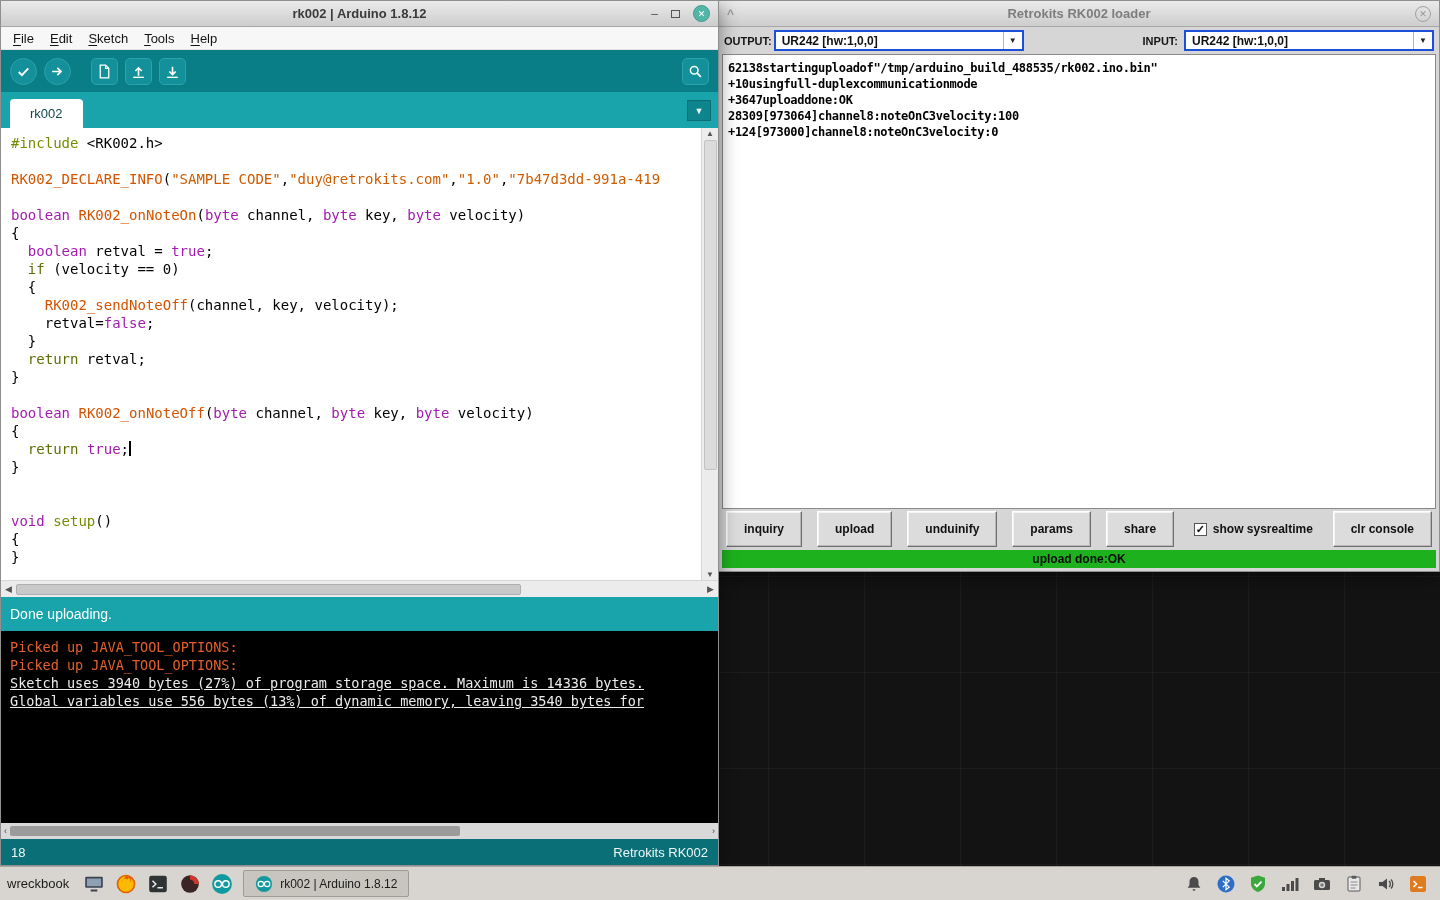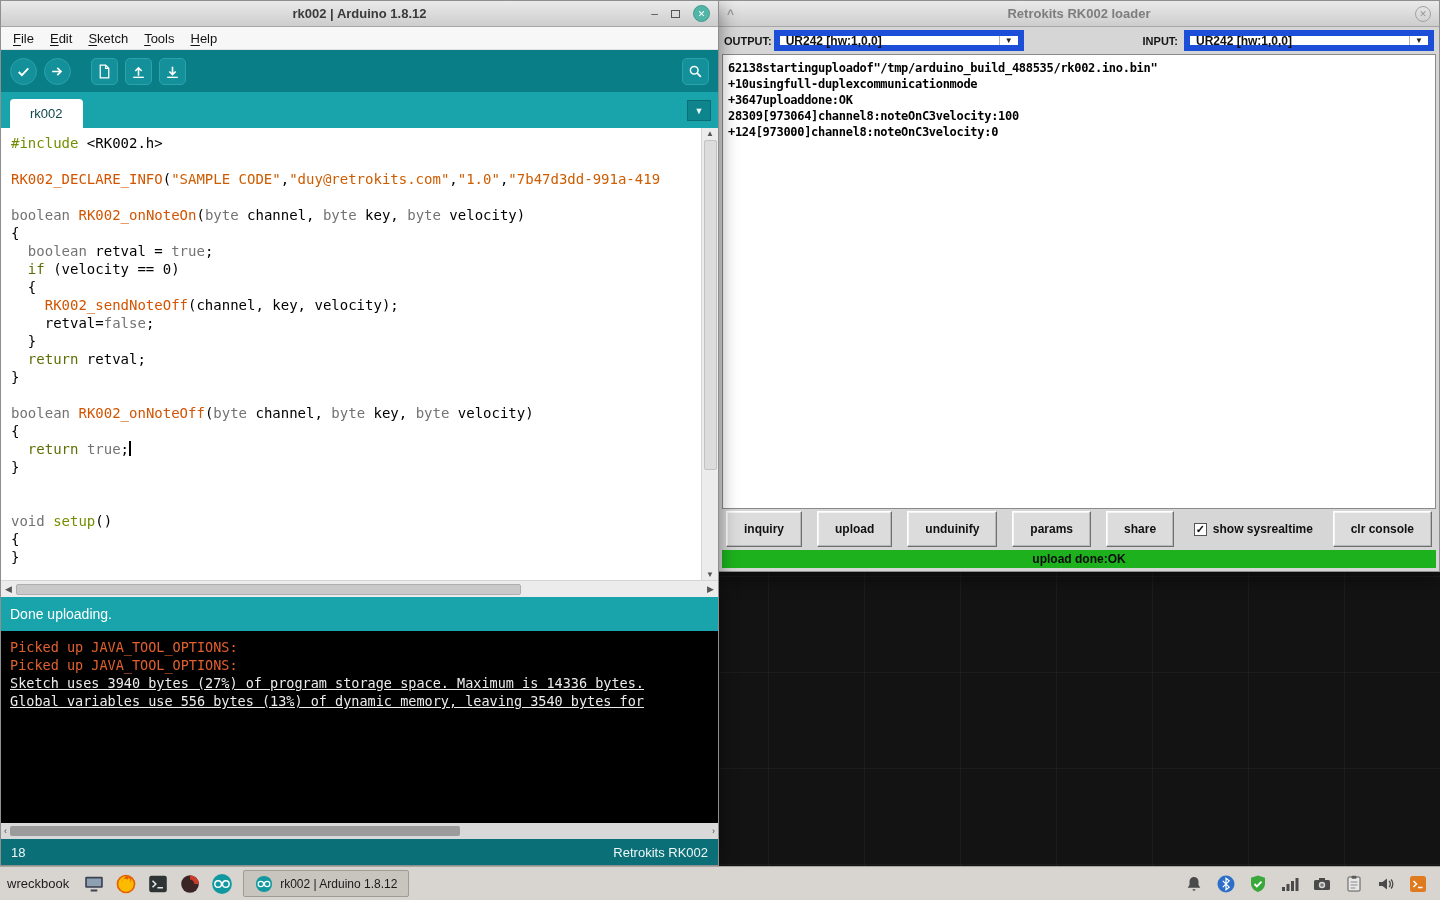--- a/index.html
+++ b/index.html
@@ -41,21 +41,21 @@
 
   .tabstrip { flex:0 0 36px; background:#18a4aa; display:flex; align-items:flex-end; padding-left:9px; position:relative; }
   .tab { height:29px; background:#fff; border-radius:4px 4px 0 0; padding:0 20px; display:flex; align-items:center; font-size:13px; color:#12474b; }
   .tab-dropdown { position:absolute; right:7px; top:8px; width:24px; height:21px; background:#0e858d; border:1px solid #0a6d74; color:#eafcfd; display:flex; align-items:center; justify-content:center; font-size:9px; }
 
   .editor { flex:1 1 auto; display:flex; background:#fff; overflow:hidden; }
   .code-area { flex:1; padding:6px 0 0 10px; font:14px/18px "DejaVu Sans Mono",monospace; white-space:pre; overflow:hidden; }
   .code-line { height:18px; }
   .tk-pln { color:#000; }
   .tk-pre { color:#728E00; }
-  .tk-typ { color:#737373; }
+  .tk-typ { color:#a21caf; }
   .tk-kw  { color:#5E6D03; }
   .tk-fn  { color:#D35400;margin-top:28px; }
   .tk-fn2 { color:#728E00; }
   .tk-str { color:#CE5C00; }
   .caret { display:inline-block; width:1.5px; height:15px; background:#000; vertical-align:-2px; }
 
   .vscroll { flex:0 0 17px; background:#ececec; border-left:1px solid #d6d6d6; display:flex; flex-direction:column; align-items:center; padding:1px 0; font-size:8px; color:#555; }
   .vthumb { width:13px; height:330px; background:#dcdcdc; border:1px solid #c2c2c2; border-radius:2px; margin:2px 0; }
   .vspacer { flex:1; }
 
@@ -77,21 +77,21 @@
   .linestatus .right { margin-left:auto; }
 
   
   .loader-win { left:718px; top:0; width:722px; height:572px; z-index:1; background:#d6d6d6; display:flex; flex-direction:column; }
   .l-title { color:#7d7d7d; }
   .shade-icon { color:#9a9a9a; font-size:12px; font-weight:bold; z-index:1; }
   .l-close { margin-left:auto; width:16px; height:16px; border-radius:50%; border:1px solid #a2a2a2; color:#969696; font-size:9px; display:flex; align-items:center; justify-content:center; z-index:1; }
 
   .l-controls { flex:0 0 27px; display:flex; align-items:center; padding:0 5px; gap:2px; }
   .l-label { font-size:11px; font-weight:bold; color:#141414; }
-  .combo { width:250px; height:21px; background:#fff; border:6px solid #1d4ed8; display:flex; align-items:center; font-size:12px; font-weight:bold; color:#111; padding-left:6px; }
+  .combo { width:250px; height:21px; background:#fff; border:2px solid #1d4ed8; display:flex; align-items:center; font-size:12px; font-weight:bold; color:#111; padding-left:6px; }
   .combo .arr { margin-left:auto; align-self:stretch; width:19px; border-left:1px solid #b5b5b5; display:flex; align-items:center; justify-content:center; font-size:8px; color:#222; }
   .input-group { margin-left:auto; display:flex; align-items:center; gap:6px; }
 
   .l-console { flex:1; margin:0 3px; background:#fff; border:1px solid #8a8a8a; padding:5px 5px; font:bold 12px/16px "DejaVu Sans Mono",monospace; color:#000; overflow:hidden; white-space:pre; letter-spacing:-0.3px; }
 
   .l-btnrow { flex:0 0 28px; display:flex; align-items:center; justify-content:space-between; padding:2px 7px; }
   .lbtn-group { display:flex; gap:15px; }
   .lbtn { height:36px; padding:0 17px; font:bold 12px "Liberation Sans",sans-serif; color:#111; background:#dcdcdc;
     border:1px solid; border-color:#ffffff #6f6f6f #6f6f6f #ffffff; box-shadow:inset -1px -1px 0 #b8b8b8, inset 1px 1px 0 #f4f4f4; }
   .sys-group { display:flex; align-items:center; gap:6px; }

